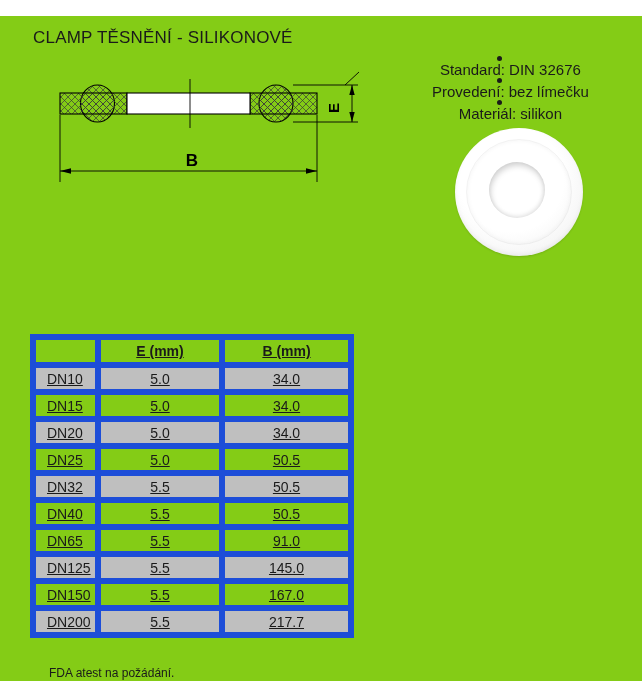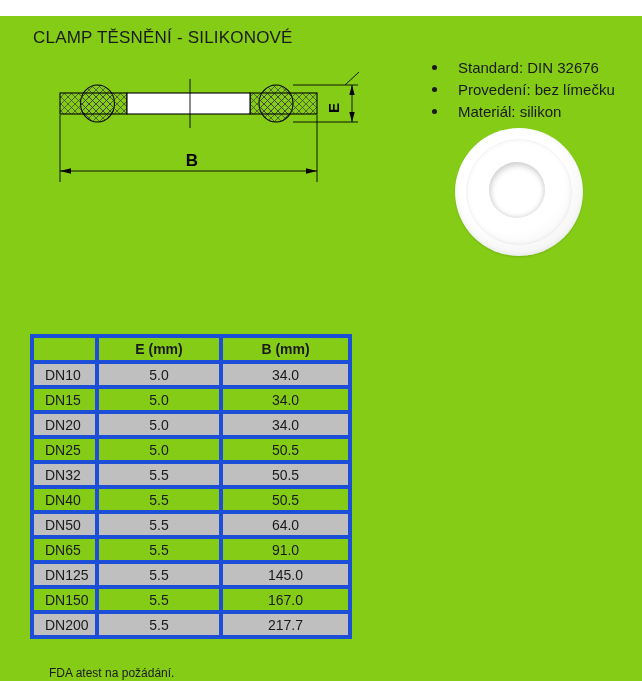--- a/index.html
+++ b/index.html
@@ -41,20 +41,21 @@
     margin: 0;
     padding: 0;
     list-style: none;
   }
   .spec-list li {
     display: flex;
     align-items: center;
     height: 22px;
     font-size: 15px;
     white-space: nowrap;
+    flex-direction: column;
   }
   .bullet-dot {
     display: inline-block;
     width: 5px;
     height: 5px;
     border-radius: 50%;
     background: #1a1a1a;
     margin-right: 21px;
     flex: 0 0 auto;
   }
@@ -97,26 +98,27 @@
     position: absolute;
     left: 30px;
     top: 318px;
     border-collapse: collapse;
     border: 2px solid #000;
     table-layout: fixed;
     width: 318px;
     font-size: 14px;
   }
   .size-table th, .size-table td {
-    border: 4px solid #1d4ed8;
+    border: 6px solid #1d4ed8;
     padding: 0;
     height: 21px;
     vertical-align: middle;
     text-align: center;
     line-height: 1;
+    text-decoration: underline;
   }
   .size-table th { height: 22px; font-weight: 700; }
   .size-table td:first-child, .size-table th:first-child {
     text-align: left;
     padding-left: 11px;
   }
   .size-table col.c-dn { width: 65px; }
   .size-table col.c-e  { width: 124px; }
   .size-table col.c-b  { width: 129px; }
   .size-table tr.shaded td { background: var(--row-shade, #bfbfbf); }
@@ -230,25 +232,20 @@
         <tr class="shaded">
           <td>DN32</td>
           <td>5.5</td>
           <td>50.5</td>
         </tr>
         <tr>
           <td>DN40</td>
           <td>5.5</td>
           <td>50.5</td>
         </tr>
-        <tr class="shaded">
-          <td>DN50</td>
-          <td>5.5</td>
-          <td>64.0</td>
-        </tr>
         <tr>
           <td>DN65</td>
           <td>5.5</td>
           <td>91.0</td>
         </tr>
         <tr class="shaded">
           <td>DN125</td>
           <td>5.5</td>
           <td>145.0</td>
         </tr>

